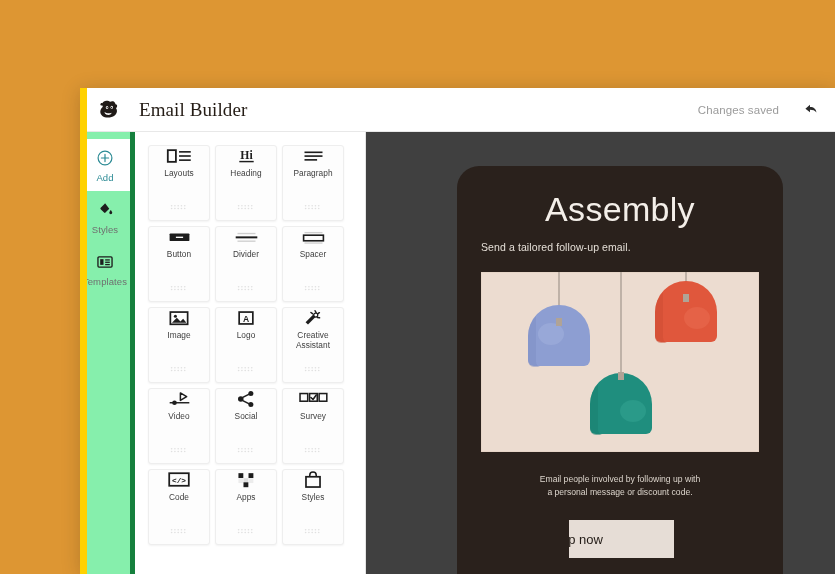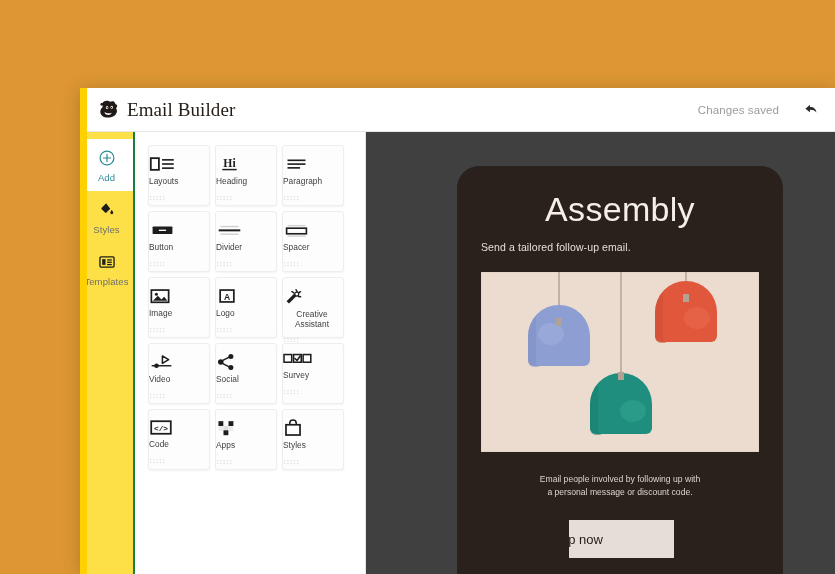--- a/index.html
+++ b/index.html
@@ -32,21 +32,21 @@
   
   #app-header {
     height: 44px;
     flex: 0 0 44px;
     background: #fff;
     border-bottom: 1px solid #e8e8e8;
     display: flex;
     align-items: center;
     padding: 0 16px 0 17px;
   }
-  #brand { display: flex; align-items: center; }
+  #brand { display: flex; align-items: center; gap: 12px; }
   .logo-mark { width: 30px; height: 30px; display: block; }
   #app-title {
     font-family: "Liberation Serif", serif;
     font-size: 19px;
     color: #241c15;
     letter-spacing: .1px;
   }
   #header-right {
     margin-left: auto;
     display: flex;
@@ -64,22 +64,22 @@
     cursor: pointer;
   }
 
   
   #app-body { flex: 1; display: flex; min-height: 0; }
 
   
   #left-rail {
     width: 55px;
     flex: 0 0 55px;
-    background: #fde047;
-    border-right: 2px solid #15803d;
+    background: #86efac;
+    border-right: 5px solid #15803d;
     padding-top: 7px;
     position: relative;
   }
   .rail-item {
     width: 100%;
     padding: 9px 0 8px;
     display: flex;
     flex-direction: column;
     align-items: center;
     gap: 5px;
@@ -97,30 +97,29 @@
     background: #fff;
     border-right: 1px solid #e4e4e4;
     padding: 13px 0 0 13px;
   }
   #block-grid {
     display: grid;
     grid-template-columns: repeat(3, 62px);
     gap: 5px 5px;
   }
   .block-card {
-    width: 62px; height: 61px;
+    width: 62px; height: 76px;
     background: #fdfdfd;
     border: 1px solid #eeeeee;
     border-radius: 3px;
     box-shadow: 0 1px 2px rgba(0,0,0,.05);
     display: flex;
     flex-direction: column;
-    align-items: flex-start;
+    align-items: center;
     justify-content: flex-start;
-    padding-top: 9px;
     cursor: grab;
   }
   .block-icon {
     height: 19px;
     display: flex; align-items: center; justify-content: center;
     margin-bottom: 4px;
   }
   .block-label {
     font-size: 8.3px;
     color: #3d3d3d;

